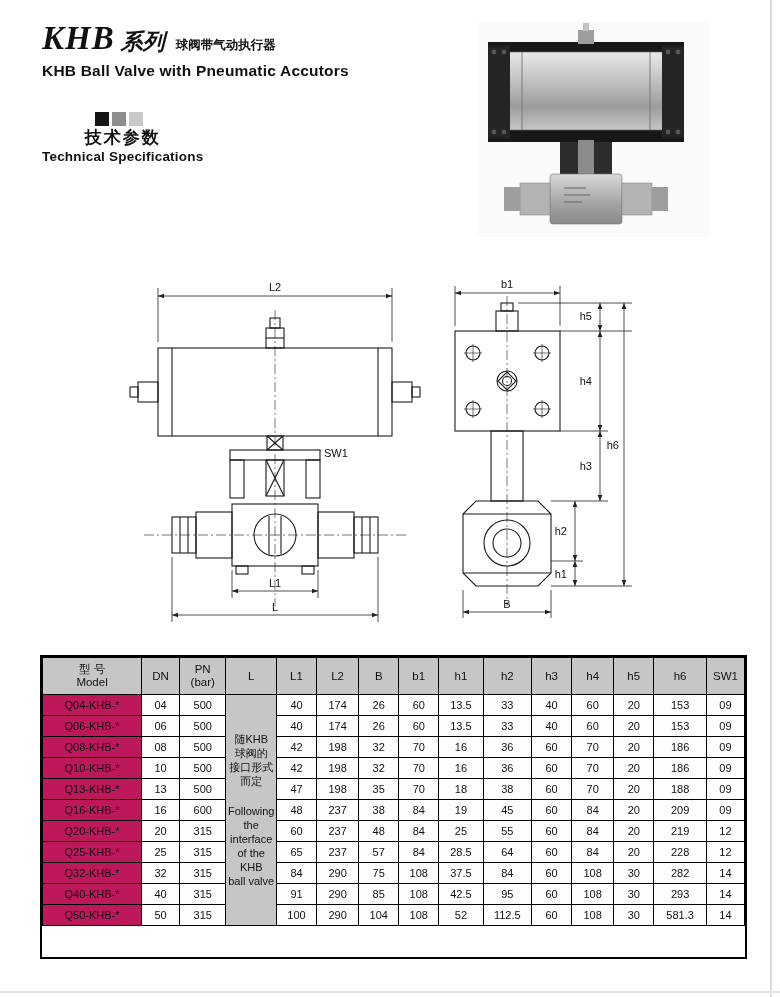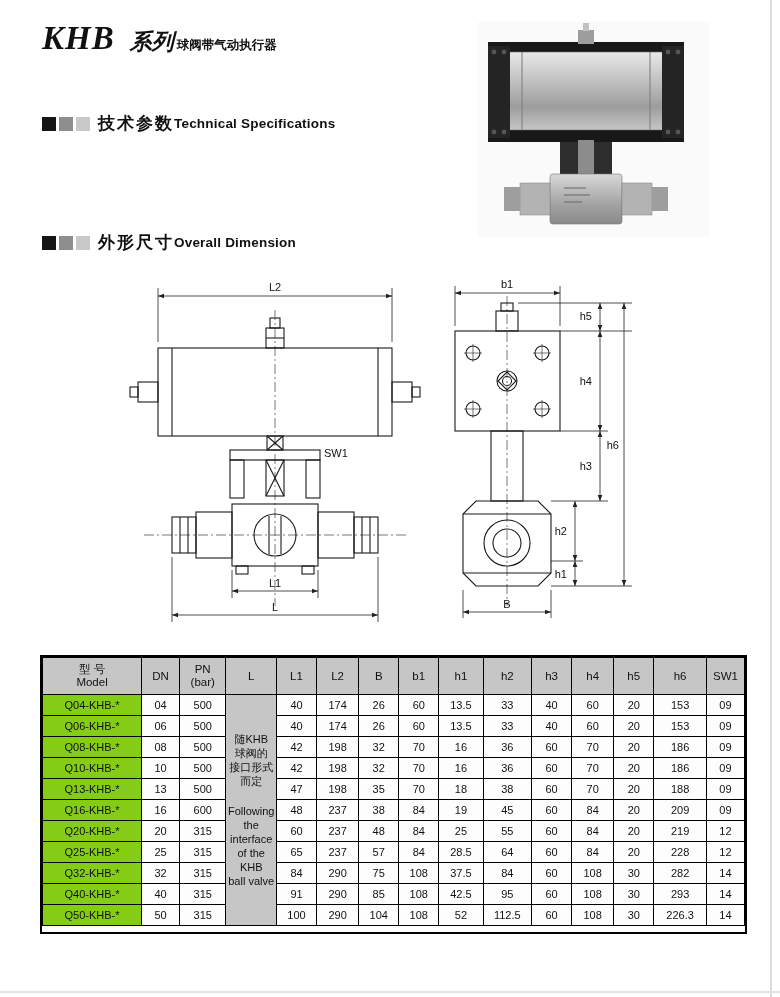--- a/index.html
+++ b/index.html
@@ -6,67 +6,68 @@
   html,body { background:#fff; }
   body { width:780px; height:997px; font-family:"Liberation Sans","DejaVu Sans",sans-serif; color:#111; }
   .page { position:relative; width:780px; height:997px; background:#fff; overflow:hidden; }
   .page-edge-r { position:absolute; left:770px; top:0; width:2px; height:997px; background:#dcdcdc; }
   .page-edge-b { position:absolute; left:0; top:991px; width:780px; height:2px; background:#e3e3e3; }
 
   
   .title-block { position:absolute; left:42px; top:20px; }
   .title-line1 { display:flex; align-items:baseline; }
   .title-khb { font-family:"Liberation Serif","DejaVu Serif",serif; font-style:italic; font-weight:bold; font-size:33px; letter-spacing:1px; }
-  .title-series { font-style:italic; font-weight:bold; font-size:22px; margin-left:15px; }
-  .title-zh-small { font-weight:bold; font-size:12.5px; margin-left:3px;text-align:right; }
+  .title-series { font-style:italic; font-weight:bold; font-size:22px; margin-left:6px; }
+  .title-zh-small { font-weight:bold; font-size:12.5px; margin-left:11px;text-align:right; }
   .title-en { font-weight:bold; font-size:15.5px; margin-top:5px; letter-spacing:0.2px; }
 
   
   .sec-heading { position:absolute; left:42px; display:flex; align-items:center; }
   .squares { display:flex; gap:3px; margin-right:8px; }
   .sq { width:14px; height:14px; display:inline-block; }
   .sq1 { background:#151515; } .sq2 { background:#8e8e8e; } .sq3 { background:#c9c9c9; }
   .sec-zh { font-size:17px; font-weight:bold; letter-spacing:2px; }
   .sec-en { font-size:13.5px; font-weight:bold; margin-left:0; letter-spacing:0.2px; }
-  #heading-tech { top:112px; }
+  #heading-tech { top:112px;flex-direction:column; }
   #heading-dim  { top:231px; }
 
   
   .specs { position:absolute; left:42px; top:148px; font-size:12.5px; line-height:21px; }
   .spec-label { font-weight:bold; }
 
   
   .photo { position:absolute; left:478px; top:22px; width:232px; height:215px; }
   .drawing { position:absolute; left:40px; top:276px; }
   svg text { font-family:"Liberation Sans","DejaVu Sans",sans-serif; font-size:11px; fill:#111; }
   .geo { stroke:#1a1a1a; fill:none; stroke-width:1.1; }
   .dim { stroke:#222; fill:none; stroke-width:0.8; }
   .cl  { stroke:#555; fill:none; stroke-width:0.8; stroke-dasharray:10 3 2 3; }
 
   
-  .table-wrap { position:absolute; left:40px; top:655px; width:707px; border:2px solid #000; padding-bottom:6px; background:#fff; }
+  .table-wrap { position:absolute; left:40px; top:655px; width:707px; border:2px solid #000; padding-bottom:31px; background:#fff; }
   table { width:100%; border-collapse:collapse; table-layout:fixed; }
   th,td { border:1px solid #000; text-align:center; vertical-align:middle; }
   th { background:#c6c6c6; font-weight:normal; white-space:pre-line; line-height:13px; height:37px; font-size:11.5px; padding:2px 0; }
   td { height:21px; background:#fdfdfd; font-size:11px; padding:1px 0; }
-  td.c-model { background:#84cc16; }
+  td.c-model { background:#be185d; }
   td.c-lnote { background:#c6c6c6; white-space:pre-line; font-size:11px; line-height:14px; padding:6px 1px; }
   .lnote-zh { margin-bottom:16px; }
 </style>
 </head>
 <body>
 
 <div class="page">
 
   <div class="title-block">
     <div class="title-line1">
       <span class="title-khb">KHB</span>
       <span class="title-series">系列</span>
       <span class="title-zh-small">球阀带气动执行器</span>
     </div>
+    <div class="title-en">KHB Ball Valve with Pneumatic Accutors</div>
   </div>
 
   <svg class="photo" viewBox="0 0 232 215">
     <defs>
       <linearGradient id="cyl" x1="0" y1="0" x2="0" y2="1">
         <stop offset="0" stop-color="#e8e8e8"></stop>
           <stop offset="0.45" stop-color="#b9b9b9"></stop>
         <stop offset="0.7" stop-color="#9c9c9c"></stop>
           <stop offset="1" stop-color="#c6c6c6"></stop>
       </linearGradient>
@@ -115,29 +116,20 @@
     <span class="squares">
       <span class="sq sq1"></span>
       <span class="sq sq2"></span>
       <span class="sq sq3"></span>
     </span>
     <span class="sec-zh">技术参数</span>
     <span class="sec-en">Technical Specifications</span>
   </div>
 
 
-  <div class="sec-heading" id="heading-dim">
-    <span class="squares">
-      <span class="sq sq1"></span>
-      <span class="sq sq2"></span>
-      <span class="sq sq3"></span>
-    </span>
-    <span class="sec-zh">外形尺寸</span>
-    <span class="sec-en">Overall Dimension</span>
-  </div>
 
   <svg class="drawing" width="700" height="370" viewBox="0 0 700 370">
     <defs>
       <marker id="ar" viewBox="0 0 10 10" refX="9" refY="5" markerWidth="9" markerHeight="9" orient="auto-start-reverse">
         <path d="M0,1.5 L9,5 L0,8.5 z" fill="#222"></path>
       </marker>
     </defs>
 
     <g class="cl">
       <line x1="104" y1="259" x2="366" y2="259"></line>
@@ -466,21 +458,21 @@
             <td>315</td>
             <td>100</td>
             <td>290</td>
             <td>104</td>
             <td>108</td>
             <td>52</td>
             <td>112.5</td>
             <td>60</td>
             <td>108</td>
             <td>30</td>
-            <td>226.3</td>
+            <td>581.3</td>
             <td>14</td>
           </tr>
         </tbody>
     </table>
   </div>
 
   <div class="page-edge-r"></div>
   <div class="page-edge-b"></div>
 </div>
 

